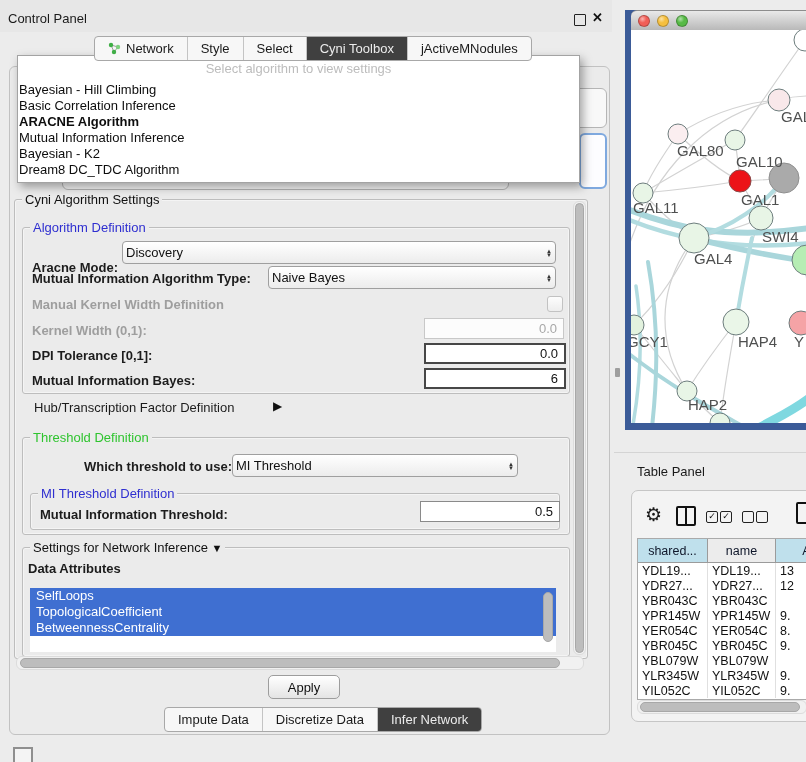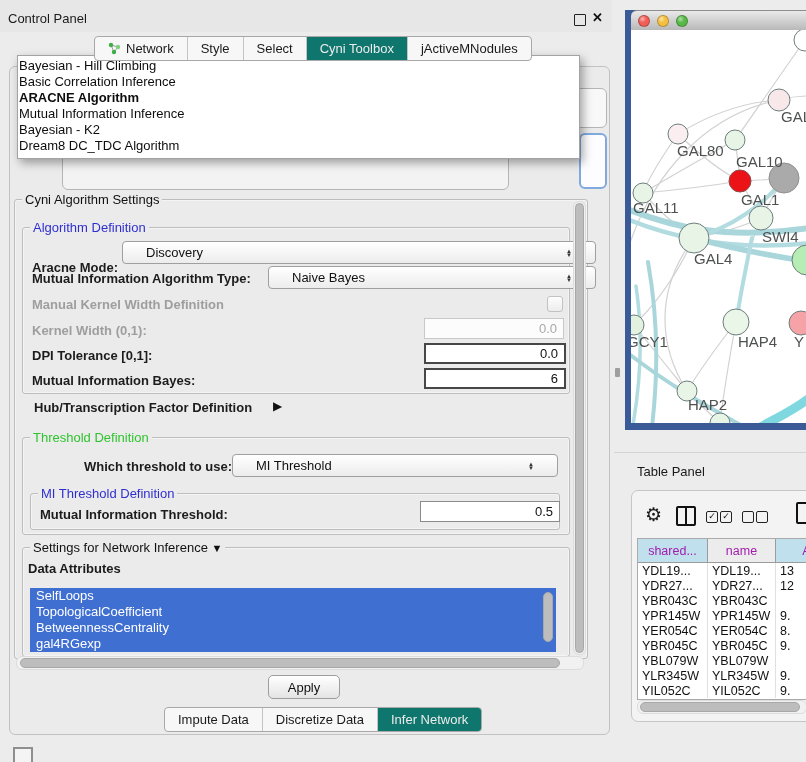--- a/index.html
+++ b/index.html
@@ -10,39 +10,39 @@
   .cp-title{position:absolute;left:8px;top:11px;font-size:13px;color:#1a1a1a}
   .float-ic{position:absolute;left:574px;top:14px;width:10px;height:10px;border:1.5px solid #222;border-radius:1px}
   .close-ic{position:absolute;left:592px;top:10px;font-size:13px;font-weight:bold;color:#111}
   .cp-body{position:absolute;left:9px;top:66px;width:599px;height:667px;background:#ebebeb;
            border:1px solid #c2c2c2;border-radius:6px}
   .tabbar{position:absolute;display:flex;align-items:stretch;background:#f7f7f7;
           border:1px solid #a8a8a8;border-radius:4px;overflow:hidden;height:23px}
   .tab{display:flex;align-items:center;gap:5px;padding:0 13px;font-size:13px;color:#1a1a1a;
        border-left:1px solid #c4c4c4;white-space:nowrap}
   .tab:first-child{border-left:none}
-  .tab.sel{background:#0f766e;color:#ececec}
+  .tab.sel{background:#404040;color:#ececec}
   #top-tabs{left:94px;top:36px;z-index:70}
   #bottom-tabs{left:164px;top:707px}
   
   #algo-dd{position:absolute;left:17px;top:55px;width:561px;background:#fff;
            border:1px solid #a3a3a3;box-shadow:3px 4px 9px rgba(0,0,0,.35);z-index:60;padding:2px 0 4px}
   .dd-ph{text-align:center;font-size:13px;color:#bcbcbc;padding:3px 0 6px}
   .dd-item{font-size:13px;line-height:16px;padding-left:1px;color:#0d0d0d}
   .dd-item.sel{font-weight:bold}
   
   .stub{position:absolute;border:1px solid #b5b5b5;border-radius:6px;background:#f8f8f8;z-index:5}
   .stub.blue{border:2px solid #7fa9df;background:#fdfdff}
   
   .group{position:absolute;border:1px solid #bdbdbd;border-radius:3px;box-shadow:inset 0 0 0 1px #f4f4f4;z-index:6}
   .gtitle{position:absolute;font-size:13px;background:#ebebeb;padding:0 3px;white-space:nowrap;z-index:8}
   .lbl{position:absolute;font-size:13px;font-weight:bold;color:#1c1c1c;white-space:nowrap;z-index:8}
   .lbl.dis{color:#9e9e9e}
-  .lbl.plain{font-weight:bold}
-  .combo{position:absolute;display:flex;align-items:center;padding:0 23px;font-size:13px;
+  .lbl.plain{font-weight:normal}
+  .combo{position:absolute;display:flex;align-items:center;padding:0 3px;font-size:13px;
          background:linear-gradient(#ffffff,#ececec);border:1px solid #9f9f9f;border-radius:4px;color:#111;z-index:8}
   .spin{margin-left:auto;display:flex;flex-direction:column;align-items:center;color:#333;
         font-size:6px;line-height:4px;padding-left:6px}
   .field{position:absolute;display:flex;align-items:center;justify-content:flex-end;padding:0 6px;
          font-size:13px;background:#fff;border:1px solid #999;color:#111;z-index:8}
   .field.strong{border:2px solid #474747}
   .field.dis{border:1px solid #c8c8c8;color:#a8a8a8;background:#fcfcfc}
   .checkbox{position:absolute;width:14px;height:14px;border:1px solid #c2c2c2;border-radius:3px;
             background:linear-gradient(#fdfdfd,#ededed);z-index:8}
   .arrow{position:absolute;font-size:12px;color:#111;z-index:8}
@@ -68,21 +68,21 @@
                 border:1px solid #c6c6c6;border-radius:7px}
   .gear{position:absolute;left:645px;top:503px;font-size:19px;color:#1a1a1a;z-index:3}
   .cols-ic{position:absolute;left:676px;top:506px;width:16px;height:16px;border:2px solid #111;border-radius:2px;z-index:3}
   .cols-ic::after{content:"";position:absolute;left:7px;top:0;width:2px;height:16px;background:#111}
   .cb{position:absolute;width:10px;height:10px;border:1.5px solid #222;border-radius:2px;z-index:3;
       font-size:9px;line-height:9px;text-align:center;color:#111}
   .doc-ic{position:absolute;left:796px;top:502px;width:13px;height:18px;border:2px solid #111;border-radius:2px;z-index:3}
   .tbl{position:absolute;left:637px;top:538px;width:200px;height:160px;background:#fff;
        border:1px solid #aaaaaa;overflow:hidden;z-index:2}
   .tbl-head{display:flex;height:24px;border-bottom:1px solid #9b9b9b;box-sizing:border-box}
-  .th{display:flex;align-items:center;justify-content:center;font-size:12.5px;color:#a21caf;
+  .th{display:flex;align-items:center;justify-content:center;font-size:12.5px;color:#0f172a;
       border-right:1px solid #9b9b9b;box-sizing:border-box}
   .tr{display:flex;height:15px}
   .td{font-size:12.5px;color:#111;padding:1px 0 0 4px;border-right:1px solid #e0e0e0;
       box-sizing:border-box;overflow:hidden;white-space:nowrap}
   .handle{position:absolute;left:615px;top:368px;width:5px;height:9px;background:#9e9e9e;border-radius:1px}
   .corner-ic{position:absolute;left:13px;top:747px;width:16px;height:16px;border:2px solid #8f8f8f;background:#f4f4f4}
 </style>
 </head>
 <body>
 
@@ -118,20 +118,21 @@
     </div>
     <div class="tab sel">
       <span>Cyni Toolbox</span>
     </div>
     <div class="tab">
       <span>jActiveMNodules</span>
     </div>
   </div>
 
 <div id="algo-dd">
+  <div class="dd-ph">Select algorithm to view settings</div>
   <div id="dd-items">
       <div class="dd-item">Bayesian - Hill Climbing</div>
       <div class="dd-item">Basic Correlation Inference</div>
       <div class="dd-item sel">ARACNE Algorithm</div>
       <div class="dd-item">Mutual Information Inference</div>
       <div class="dd-item">Bayesian - K2</div>
       <div class="dd-item">Dream8 DC_TDC Algorithm</div>
     </div>
 </div>
 
@@ -198,21 +199,20 @@
 <div class="group" style="left:22px;top:547px;width:546px;height:108px"></div>
 <div class="gtitle" style="left:30px;top:540px;color:#111">
   <span>Settings for Network Inference</span>
   <span style="font-size:11px"> ▼</span>
 </div>
 <div class="lbl" style="left:28px;top:561px">Data Attributes</div>
 <div id="attr-list">
     <div class="attr-item" style="background: rgb(63, 111, 209);">SelfLoops</div>
     <div class="attr-item" style="background: rgb(63, 111, 209);">TopologicalCoefficient</div>
     <div class="attr-item" style="background: rgb(63, 111, 209);">BetweennessCentrality</div>
-    <div class="attr-item" style="background: rgb(63, 111, 209);">gal4RGexp</div>
   </div>
 <div class="thumb" style="left:543px;top:592px;width:8px;height:48px"></div>
 
 <div class="track" style="left:16px;top:656px;width:566px;height:12px">
   <div class="thumb" style="left:3px;top:1px;width:538px;height:8px"></div>
 </div>
 
 <div class="btn">Apply</div>
 
 <div class="tabbar" id="bottom-tabs">

